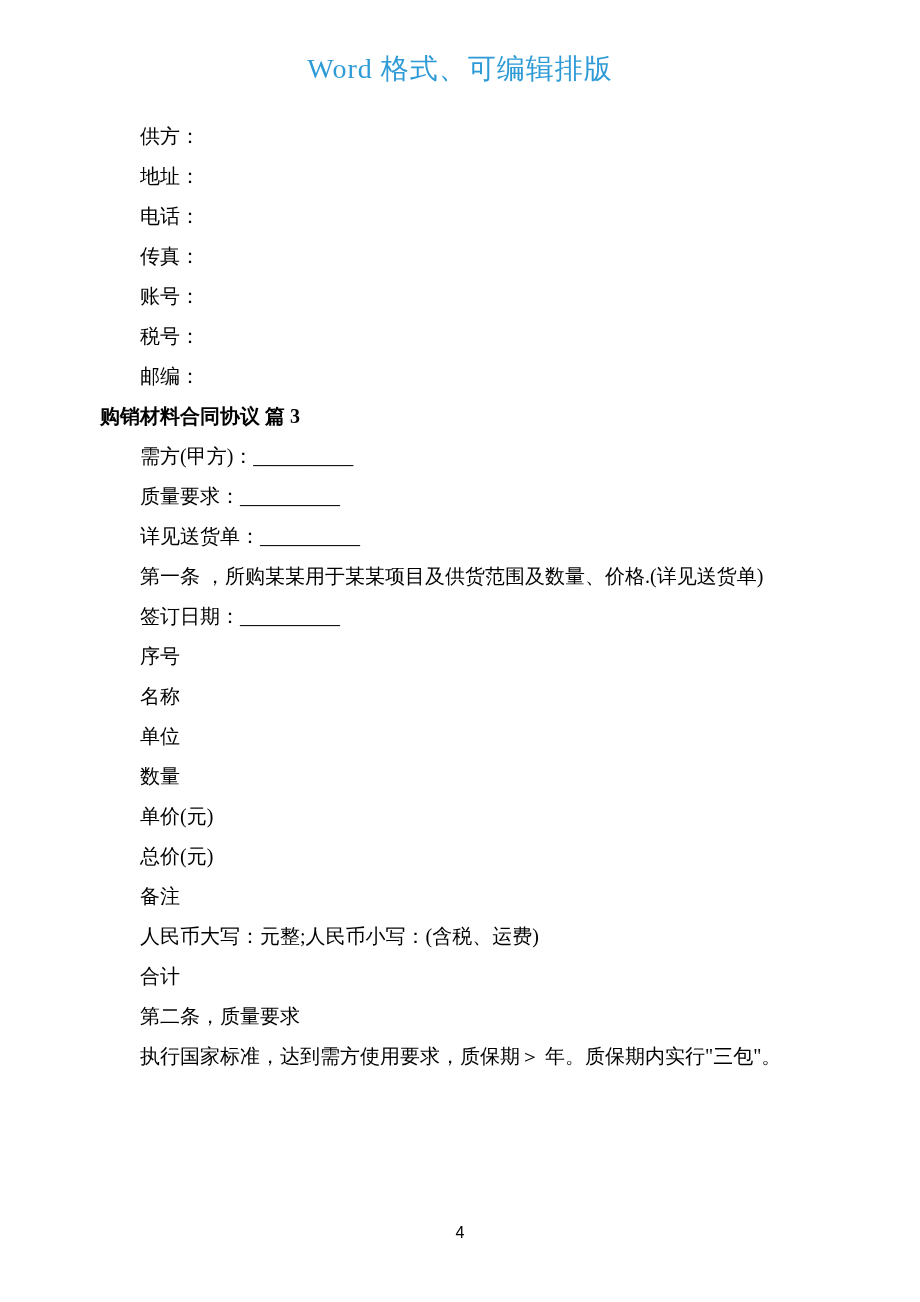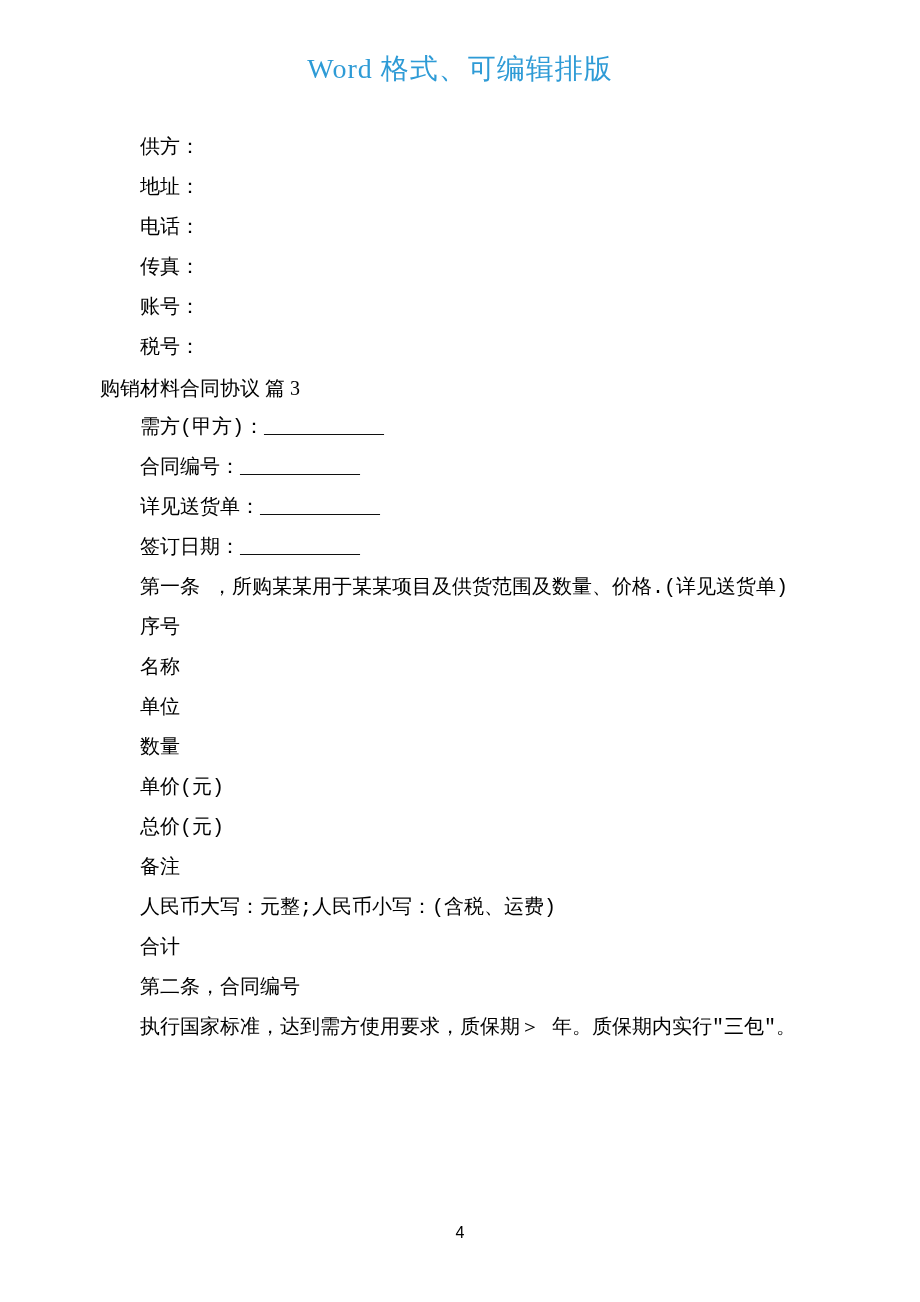--- a/index.html
+++ b/index.html
@@ -14,33 +14,33 @@
   .page {
     padding: 50px 100px 50px 100px;
     box-sizing: border-box;
   }
   .header-title {
     text-align: center;
     color: #2e9bd6;
     font-size: 28px;
     font-family: "SimSun", "宋体", serif;
     letter-spacing: 1px;
-    margin-bottom: 40px;
+    margin-bottom: 28px;
   }
   .body-text {
     color: #000000;
     font-size: 20px;
     line-height: 2.0;
   }
   .indent {
     text-indent: 2em;
-    font-family: Liberation Mono, monospace;
   }
   .no-indent {
     text-indent: 0;
+    font-weight: bold;
   }
   .page-number {
     position: absolute;
     bottom: 60px;
     width: 920px;
     left: 0;
     text-align: center;
     font-size: 16px;
     color: #000000;
     font-family: Arial, sans-serif;
@@ -52,38 +52,39 @@
 <div class="page">
   <div class="header-title">Word 格式、可编辑排版</div>
 
   <div class="body-text">
     <div class="indent">供方：</div>
     <div class="indent">地址：</div>
     <div class="indent">电话：</div>
     <div class="indent">传真：</div>
     <div class="indent">账号：</div>
     <div class="indent">税号：</div>
+    <div class="indent">邮编：</div>
 
     <div class="no-indent">购销材料合同协议 篇 3</div>
 
     <div class="indent">需方(甲方)：__________</div>
-    <div class="indent">合同编号：__________</div>
+    <div class="indent">质量要求：__________</div>
     <div class="indent">详见送货单：__________</div>
+    <div class="indent">第一条 ，所购某某用于某某项目及供货范围及数量、价格.(详见送货单)</div>
+
     <div class="indent">签订日期：__________</div>
-
-    <div class="indent">第一条 ，所购某某用于某某项目及供货范围及数量、价格.(详见送货单)</div>
 
     <div class="indent">序号</div>
     <div class="indent">名称</div>
     <div class="indent">单位</div>
     <div class="indent">数量</div>
     <div class="indent">单价(元)</div>
     <div class="indent">总价(元)</div>
     <div class="indent">备注</div>
     <div class="indent">人民币大写：元整;人民币小写：(含税、运费)</div>
 
     <div class="indent">合计</div>
-    <div class="indent">第二条，合同编号</div>
+    <div class="indent">第二条，质量要求</div>
     <div class="indent">执行国家标准，达到需方使用要求，质保期＞ 年。质保期内实行"三包"。</div>
   </div>
 </div>
 
 <div class="page-number">4</div>
 
 </body></html>

